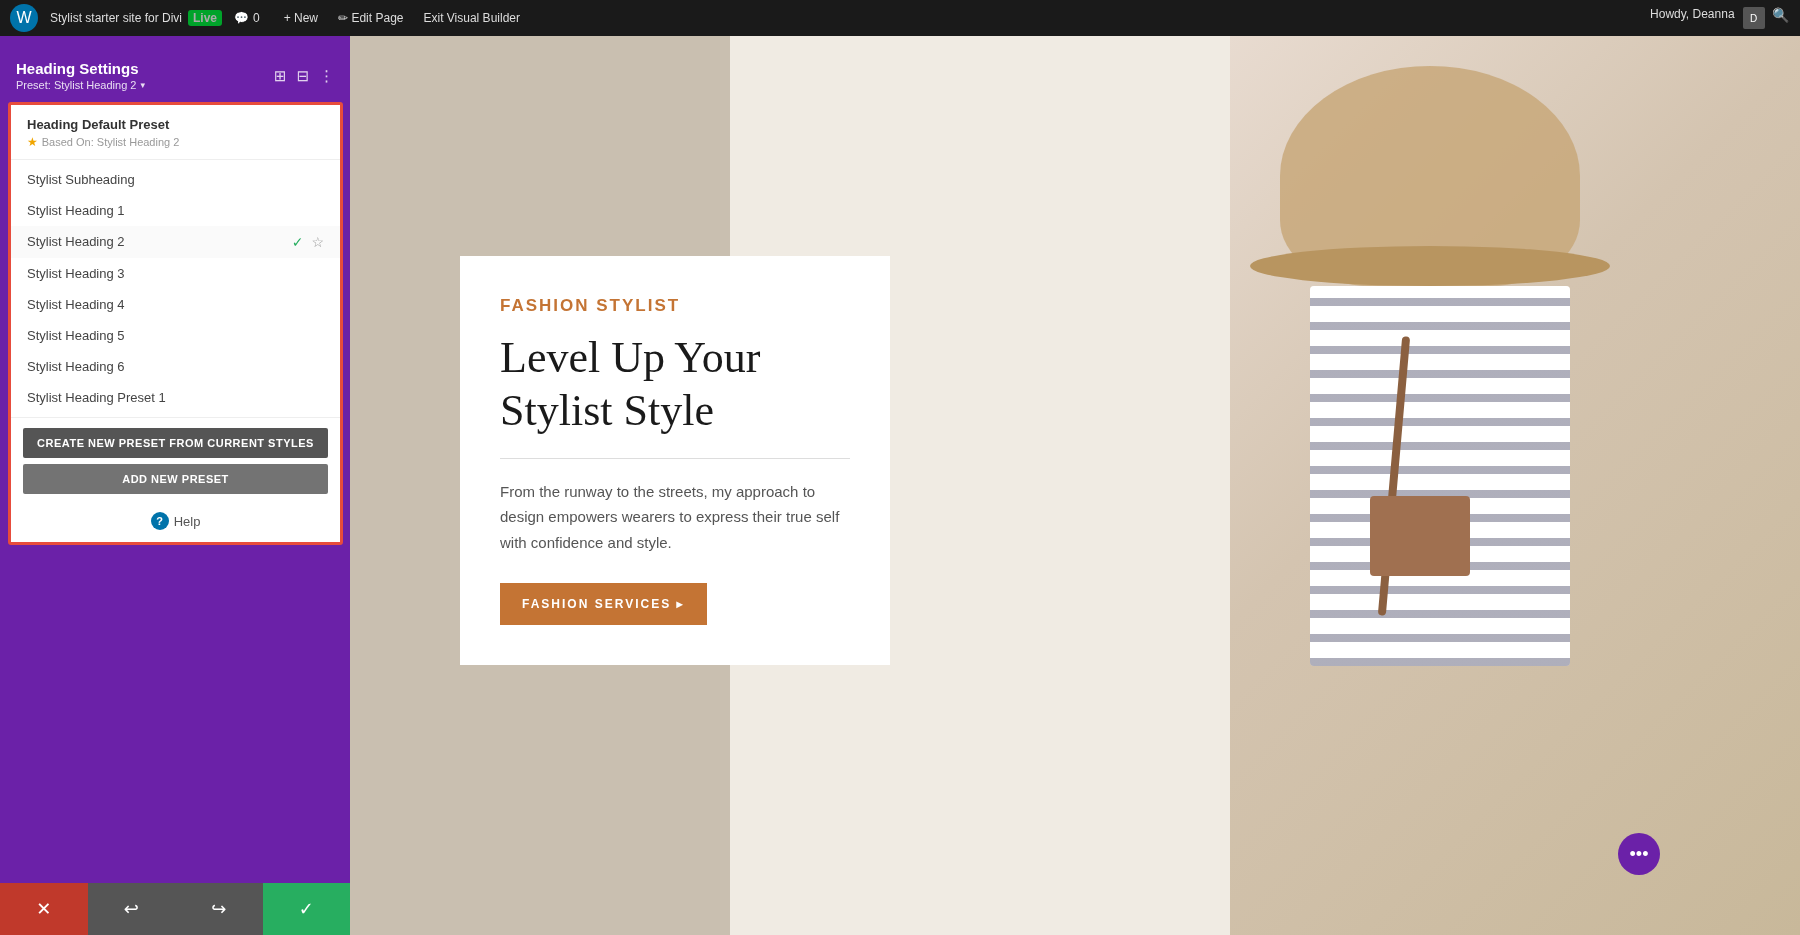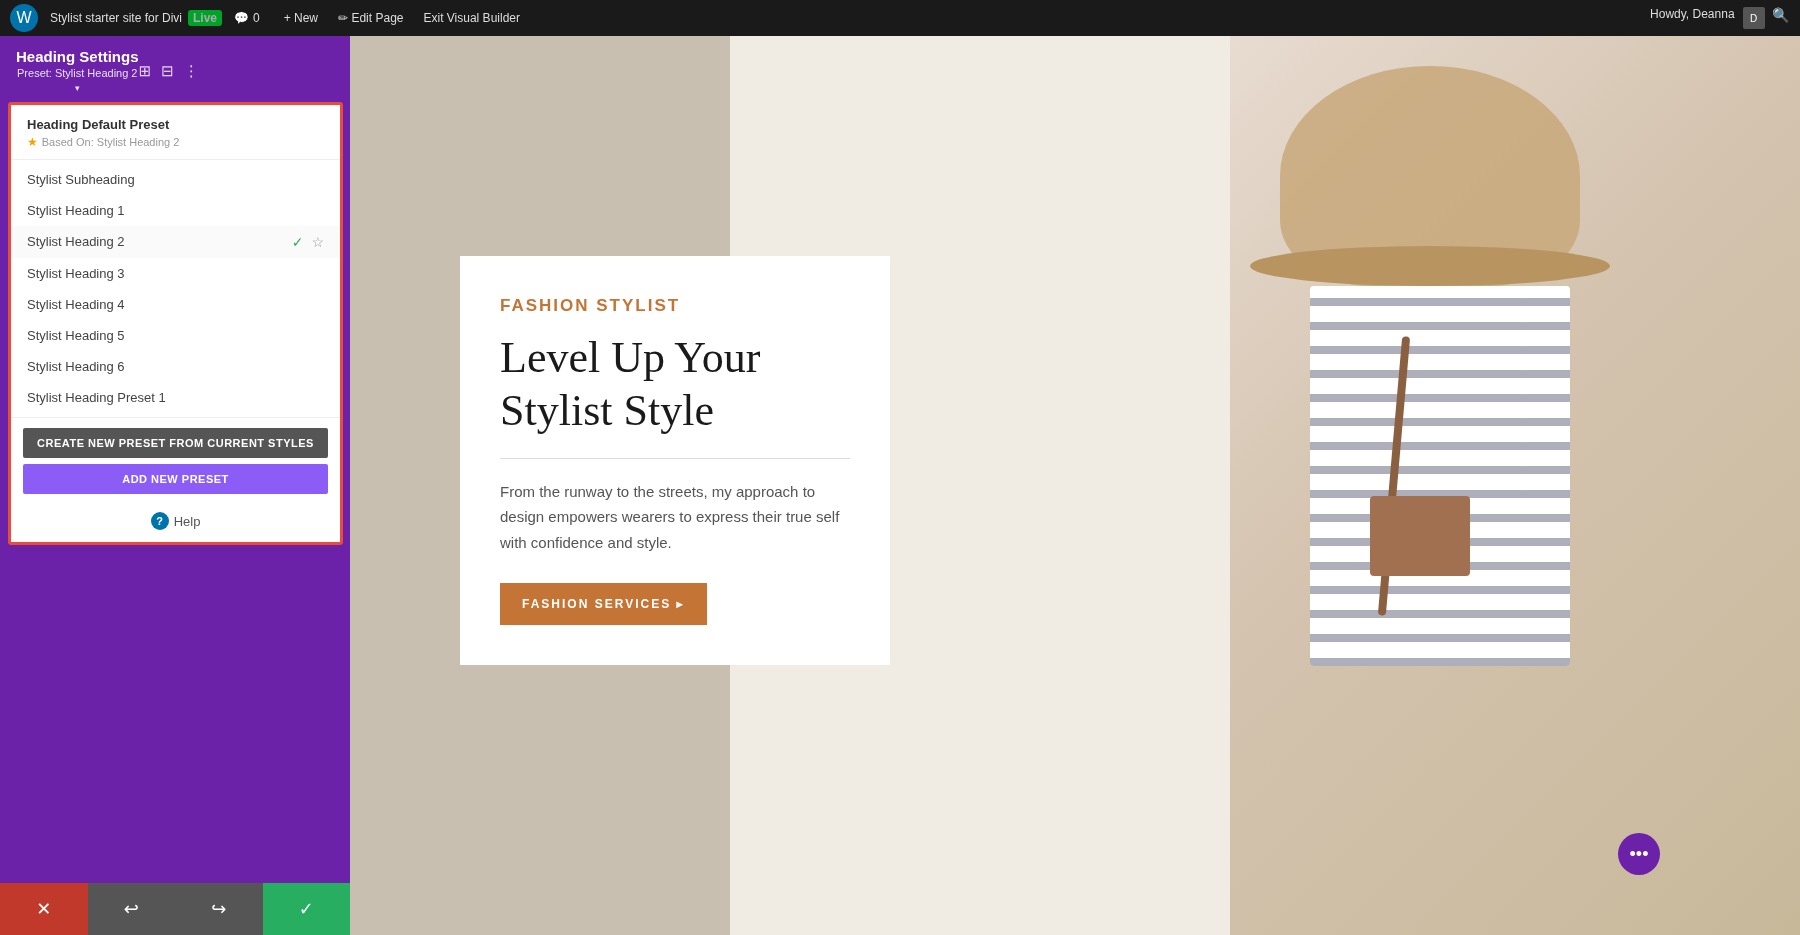--- a/index.html
+++ b/index.html
@@ -38,27 +38,27 @@
       display: flex; align-items: center; justify-content: center; color: white; font-size: 10px;
     }
     .top-bar-search-icon { color: #aaa; font-size: 14px; cursor: pointer; }
 
     
     .left-panel {
       position: fixed; top: 36px; left: 0; width: 350px; height: calc(100vh - 36px);
       background: #6b21a8; display: flex; flex-direction: column;
     }
     .panel-header {
-      padding: 12px 16px 8px;
-      display: flex; align-items: center; 
+      padding: 24px 16px 8px;
+      display: flex; align-items: center; justify-content: space-between;
     }
     .panel-title { color: white; font-size: 15px; font-weight: 600; }
     .panel-preset-label {
       color: rgba(255,255,255,0.85); font-size: 11px; margin-top: 2px;
-      display: flex; align-items: center; gap: 4px; cursor: pointer; flex-direction: column;
+      display: flex; align-items: center; gap: 4px; cursor: pointer;
     }
     .panel-preset-label .chevron { font-size: 9px; }
     .panel-header-icons { display: flex; gap: 10px; align-items: center; }
     .panel-header-icon { color: rgba(255,255,255,0.8); font-size: 15px; cursor: pointer; }
 
     
     .preset-dropdown {
       position: absolute; top: 66px; left: 0; width: 335px;
       background: white; border: 3px solid #e74c3c; border-radius: 3px;
       z-index: 500; padding: 0; margin: 0 8px;
@@ -87,21 +87,21 @@
     .check-icon { color: #27ae60; font-size: 14px; }
     .star-outline { color: #999; font-size: 14px; cursor: pointer; }
 
     .preset-buttons { padding: 10px 12px; display: flex; flex-direction: column; gap: 6px; }
     .btn-create-preset {
       background: #555; color: white; border: none; padding: 9px 12px;
       font-size: 11px; font-weight: 700; letter-spacing: 0.5px; cursor: pointer;
       text-transform: uppercase; border-radius: 2px; width: 100%;
     }
     .btn-add-preset {
-      background: #8b5cf6; color: white; border: none; padding: 9px 12px;
+      background: #737373; color: white; border: none; padding: 9px 12px;
       font-size: 11px; font-weight: 700; letter-spacing: 0.5px; cursor: pointer;
       text-transform: uppercase; border-radius: 2px; width: 100%;
     }
 
     .preset-help {
       padding: 8px 12px 12px; text-align: center;
       display: flex; align-items: center; justify-content: center; gap: 5px;
       font-size: 13px; color: #555; cursor: pointer;
     }
     .help-circle {

